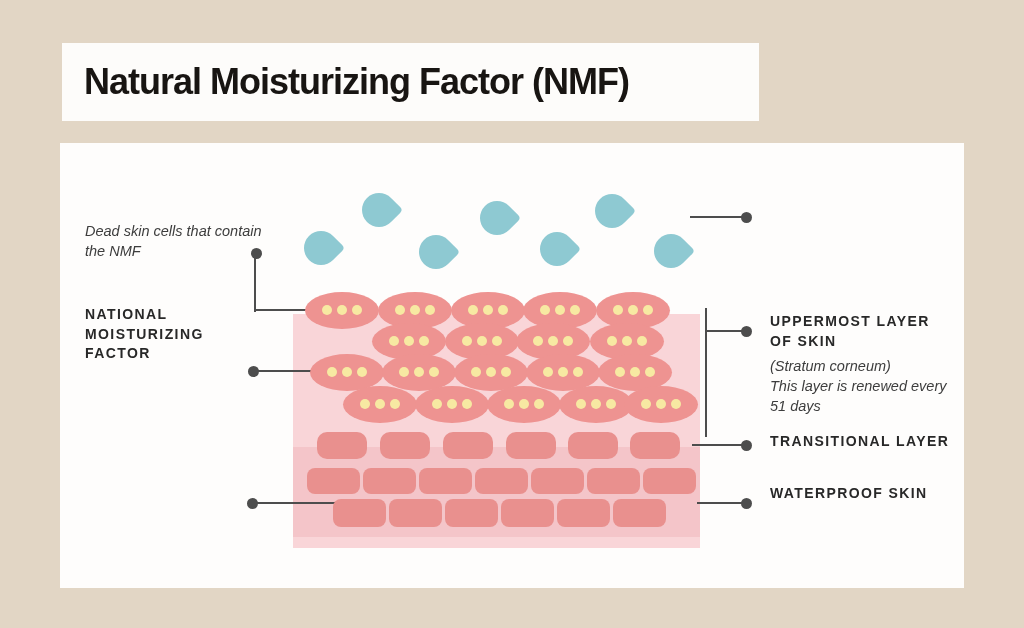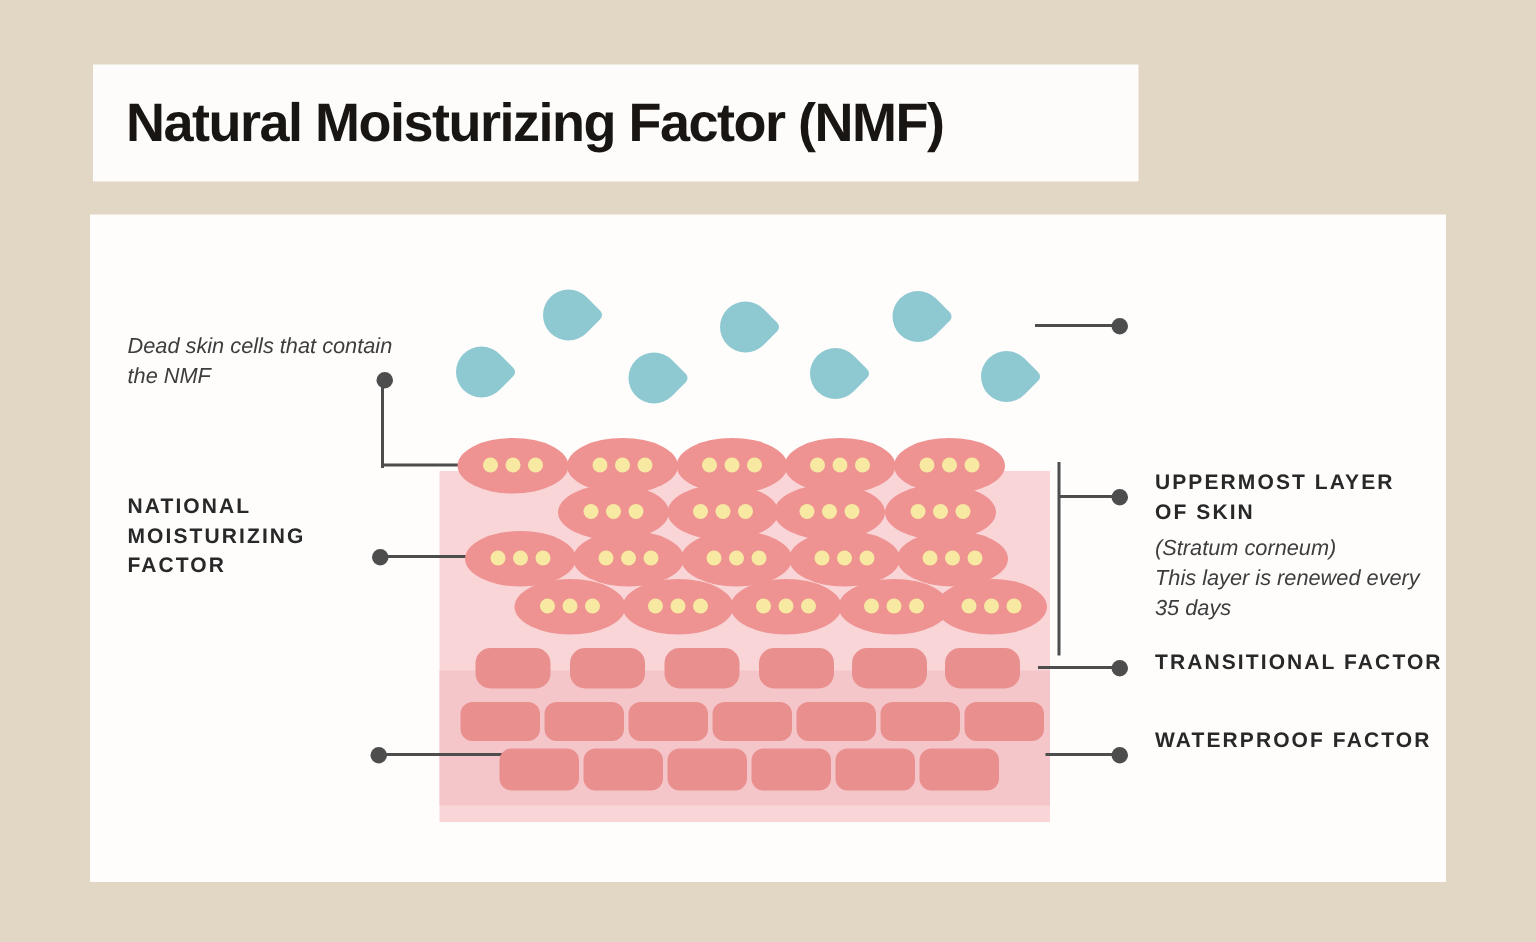--- a/index.html
+++ b/index.html
@@ -24,21 +24,21 @@
   .label{position:absolute;}
   .label .heading{
     font-size:14px;font-weight:bold;letter-spacing:1.4px;line-height:19.5px;
     color:#282828;white-space:pre-line;
   }
   .label .desc{
     margin-top:5px;font-size:14.5px;font-style:italic;line-height:20px;
     color:#3d3d3d;white-space:pre-line;
   }
   .lbl-corneocytes{left:85px;top:216px;width:190px;}
-  .lbl-nmf{left:85px;top:305px;width:190px;margin-top:23px;}
+  .lbl-nmf{left:85px;top:305px;width:190px;}
   .lbl-keratinocytes{left:85px;top:461px;width:190px;}
   .lbl-water{left:770px;top:186px;width:195px;}
   .lbl-uppermost{left:770px;top:312px;width:195px;}
   .lbl-transitional{left:770px;top:432px;width:210px;}
   .lbl-waterproof{left:770px;top:484px;width:195px;}
 
   #diagram{position:absolute;left:0;top:0;width:1024px;height:628px;pointer-events:none;}
   #diagram .rect{position:absolute;}
   #diagram .drop{
     position:absolute;width:34px;height:34px;
@@ -77,29 +77,29 @@
 </div>
 
 <div class="label lbl-water">
 </div>
 
 <div class="label lbl-uppermost">
   <div class="heading">UPPERMOST LAYER
 OF SKIN</div>
   <div class="desc">(Stratum corneum)
 This layer is renewed every
-35 days</div>
+51 days</div>
 </div>
 
 <div class="label lbl-transitional">
-  <div class="heading">TRANSITIONAL FACTOR</div>
+  <div class="heading">TRANSITIONAL LAYER</div>
 </div>
 
 <div class="label lbl-waterproof">
-  <div class="heading">WATERPROOF FACTOR</div>
+  <div class="heading">WATERPROOF SKIN</div>
 </div>
 
 <div id="diagram">
     <div class="rect" style="left: 293px; top: 314px; width: 407px; height: 234px; background: rgb(249, 213, 216);"></div>
     <div class="rect" style="left: 293px; top: 447px; width: 407px; height: 90px; background: rgb(244, 197, 201);"></div>
     <div class="cline" style="left: 254px; top: 252px; width: 2px; height: 60px;"></div>
     <div class="cline" style="left: 255px; top: 309px; width: 67px; height: 2px;"></div>
     <div class="cline" style="left: 253px; top: 370px; width: 77px; height: 2px;"></div>
     <div class="cline" style="left: 252px; top: 502px; width: 84px; height: 2px;"></div>
     <div class="cline" style="left: 690px; top: 216px; width: 56px; height: 2px;"></div>

